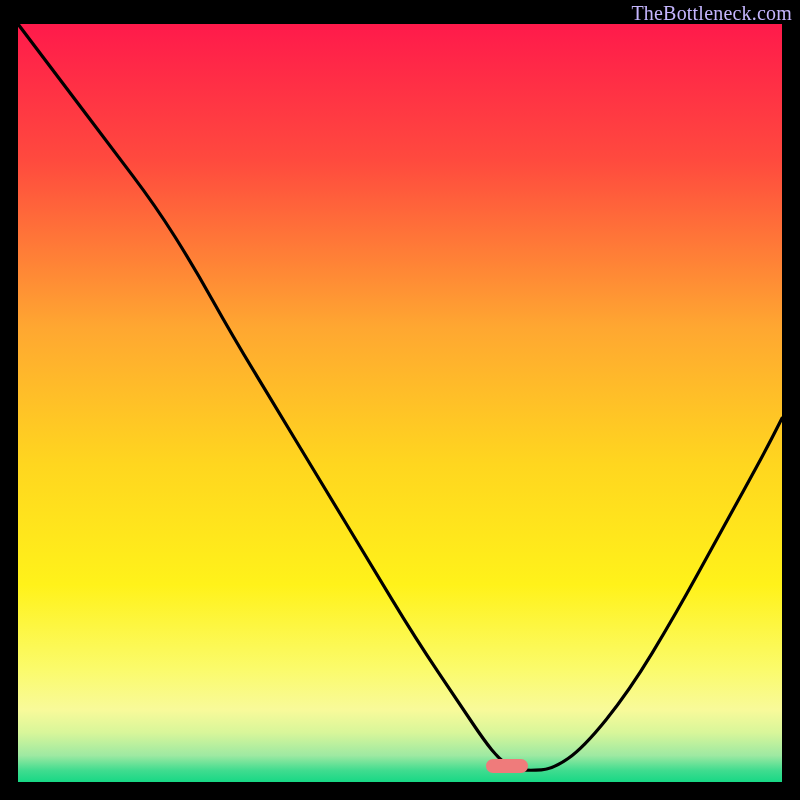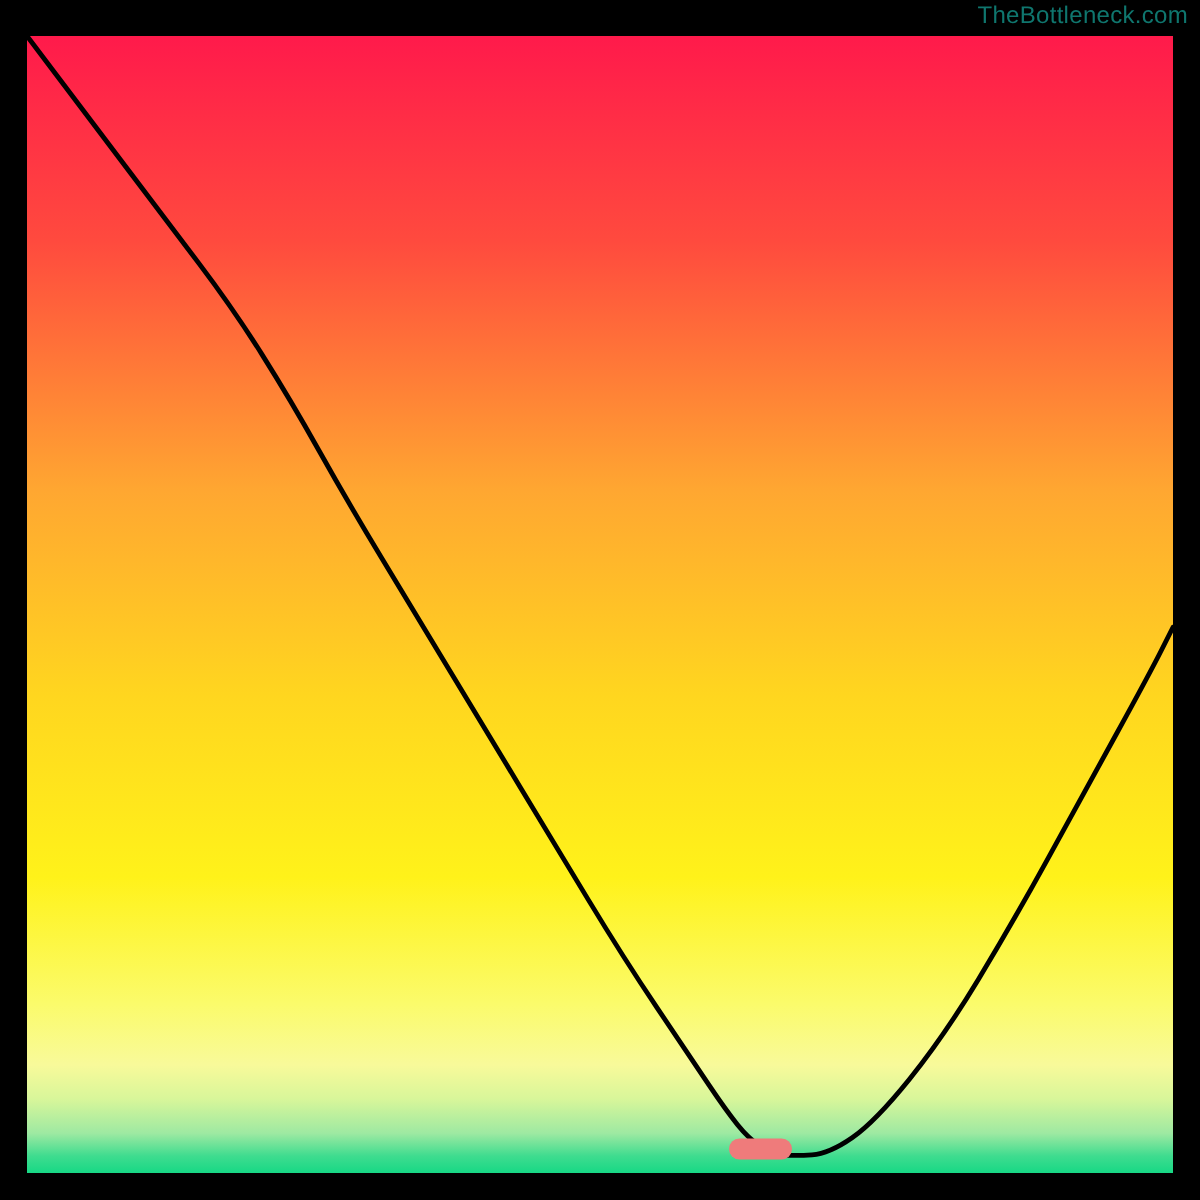--- a/index.html
+++ b/index.html
@@ -14,25 +14,26 @@
   .frame {
     position: relative;
     width: 800px;
     height: 800px;
     background: #000;
   }
   .watermark {
     position: absolute;
     top: 2px;
     right: 8px;
-    color: #0f766e;
-    font-size: 16px;
+    color: #c4b5fd;
+    font-size: 20px;
     font-weight: 500;
     letter-spacing: 0.2px;
     z-index: 10;
+    font-family: Liberation Serif, serif;
   }
   .plot {
     position: absolute;
     left: 18px;
     top: 24px;
     width: 764px;
     height: 758px;
   }
   .plot svg {
     display: block;

